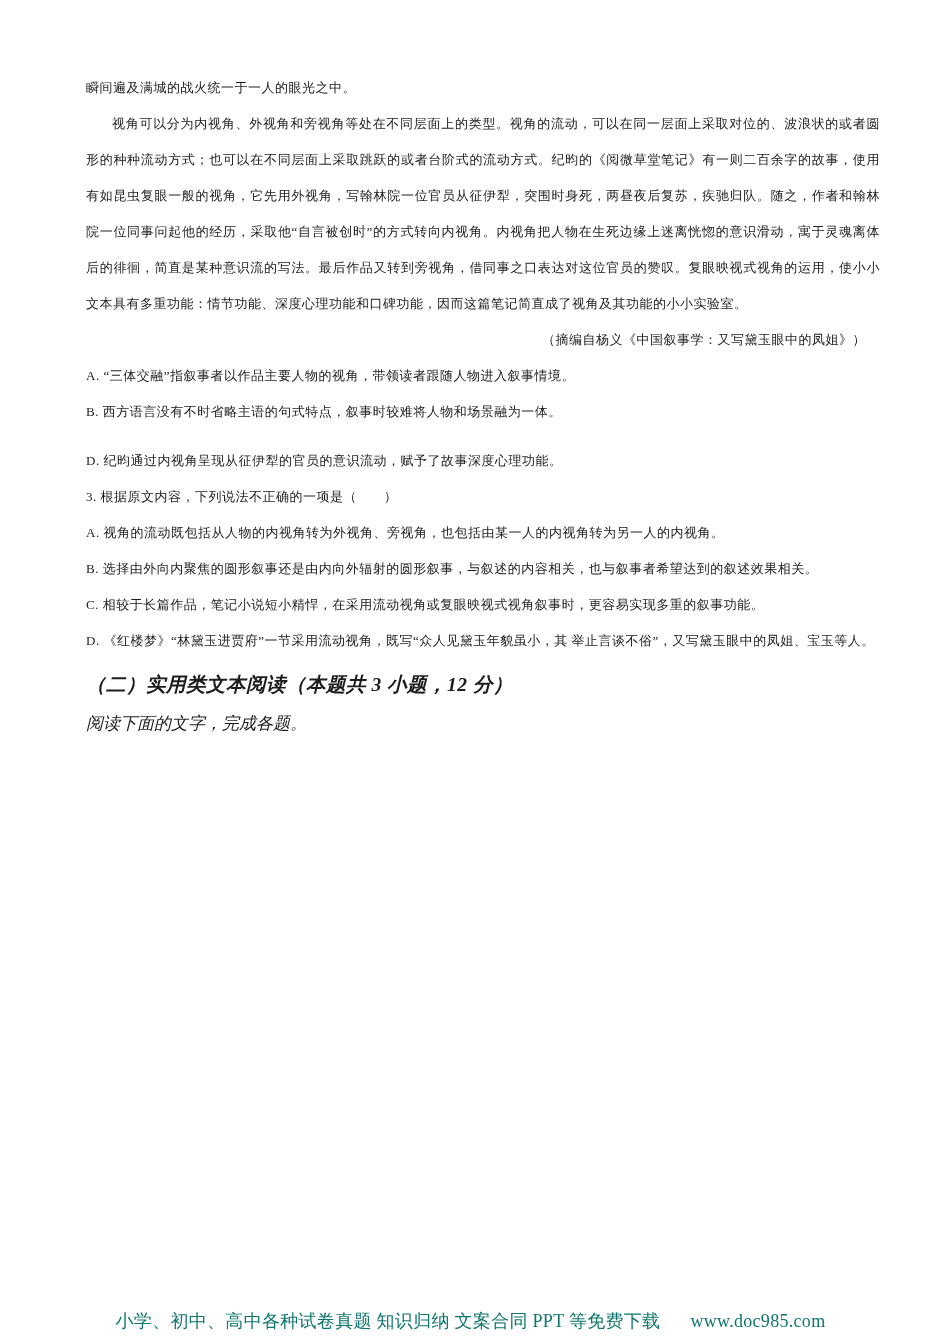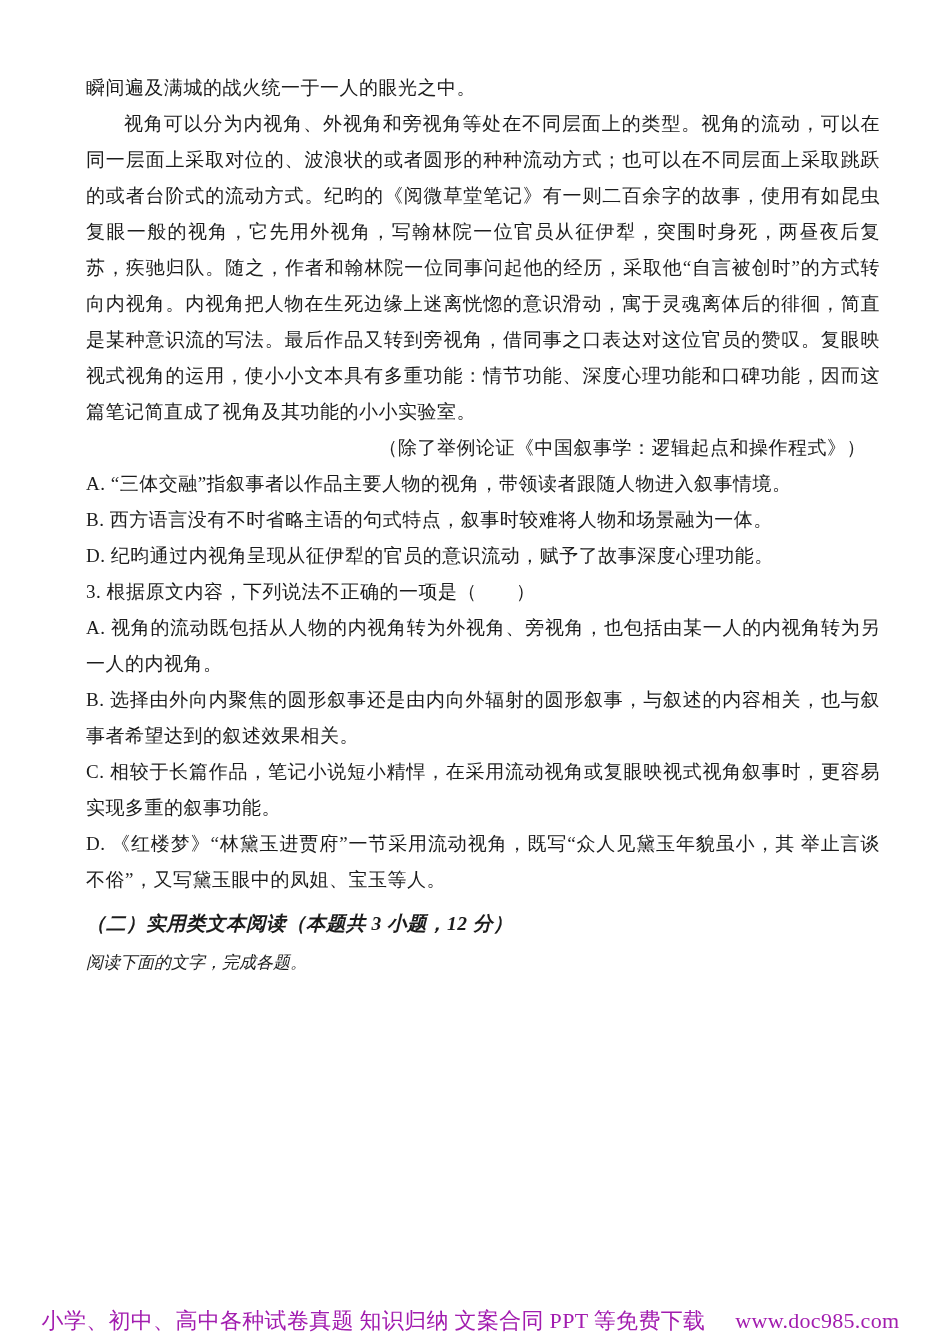--- a/index.html
+++ b/index.html
@@ -17,76 +17,76 @@
     color: #1c1c1c;
   }
   .content {
     position: absolute;
     left: 86px;
     top: 70px;
     width: 794px;
   }
   .line {
     margin: 0;
-    font-size: 19px;
+    font-size: 13px;
     line-height: 36px;
     text-align: justify;
     letter-spacing: 0.5px;
   }
   .para {
     text-indent: 2em;
   }
   .attribution {
     text-align: right;
     padding-right: 14px;
     letter-spacing: 0.5px;
   }
   .question-block {
     margin: 0;
   }
   .gap-sm { margin-top: 8px; }
-  .gap-md { }
+  .gap-md { margin-top: 13px; }
   .section-heading {
     margin: 6px 0 0 0;
     font-size: 19.5px;
     font-weight: bold;
     line-height: 40px;
     letter-spacing: 0.5px;
     font-style: italic;
   }
   .intro-line {
     margin: 0;
     font-size: 17px;
     line-height: 38px;
     font-style: italic;
   }
   .footer {
     position: absolute;
     left: 0;
     right: 9px;
     bottom: 12px;
     text-align: center;
-    font-size: 22px;
+    font-size: 18px;
     line-height: 22px;
-    color: #a21caf;
+    color: #0f766e;
     letter-spacing: 0.3px;
   }
   .footer .url {
     margin-left: 30px;
   }
 </style>
 </head>
 <body>
 
 <div class="page">
   <div class="content">
 
     <p class="line">瞬间遍及满城的战火统一于一人的眼光之中。</p>
     <p class="line para">视角可以分为内视角、外视角和旁视角等处在不同层面上的类型。视角的流动，可以在同一层面上采取对位的、波浪状的或者圆形的种种流动方式；也可以在不同层面上采取跳跃的或者台阶式的流动方式。纪昀的《阅微草堂笔记》有一则二百余字的故事，使用有如昆虫复眼一般的视角，它先用外视角，写翰林院一位官员从征伊犁，突围时身死，两昼夜后复苏，疾驰归队。随之，作者和翰林院一位同事问起他的经历，采取他“自言被创时”的方式转向内视角。内视角把人物在生死边缘上迷离恍惚的意识滑动，寓于灵魂离体后的徘徊，简直是某种意识流的写法。最后作品又转到旁视角，借同事之口表达对这位官员的赞叹。复眼映视式视角的运用，使小小文本具有多重功能：情节功能、深度心理功能和口碑功能，因而这篇笔记简直成了视角及其功能的小小实验室。</p>
-    <p class="line attribution">（除了举例论证《中国叙事学：逻辑起点和操作程式》）</p>
+    <p class="line attribution">（摘编自杨义《中国叙事学：又写黛玉眼中的凤姐》）</p>
 
     <div class="question-block">
       <p class="line">A. “三体交融”指叙事者以作品主要人物的视角，带领读者跟随人物进入叙事情境。</p>
       <p class="line">B. 西方语言没有不时省略主语的句式特点，叙事时较难将人物和场景融为一体。</p>
       <p class="line gap-md">D. 纪昀通过内视角呈现从征伊犁的官员的意识流动，赋予了故事深度心理功能。</p>
     </div>
 
 
     <div class="question-block">
       <p class="line">3. 根据原文内容，下列说法不正确的一项是（　　）</p>

